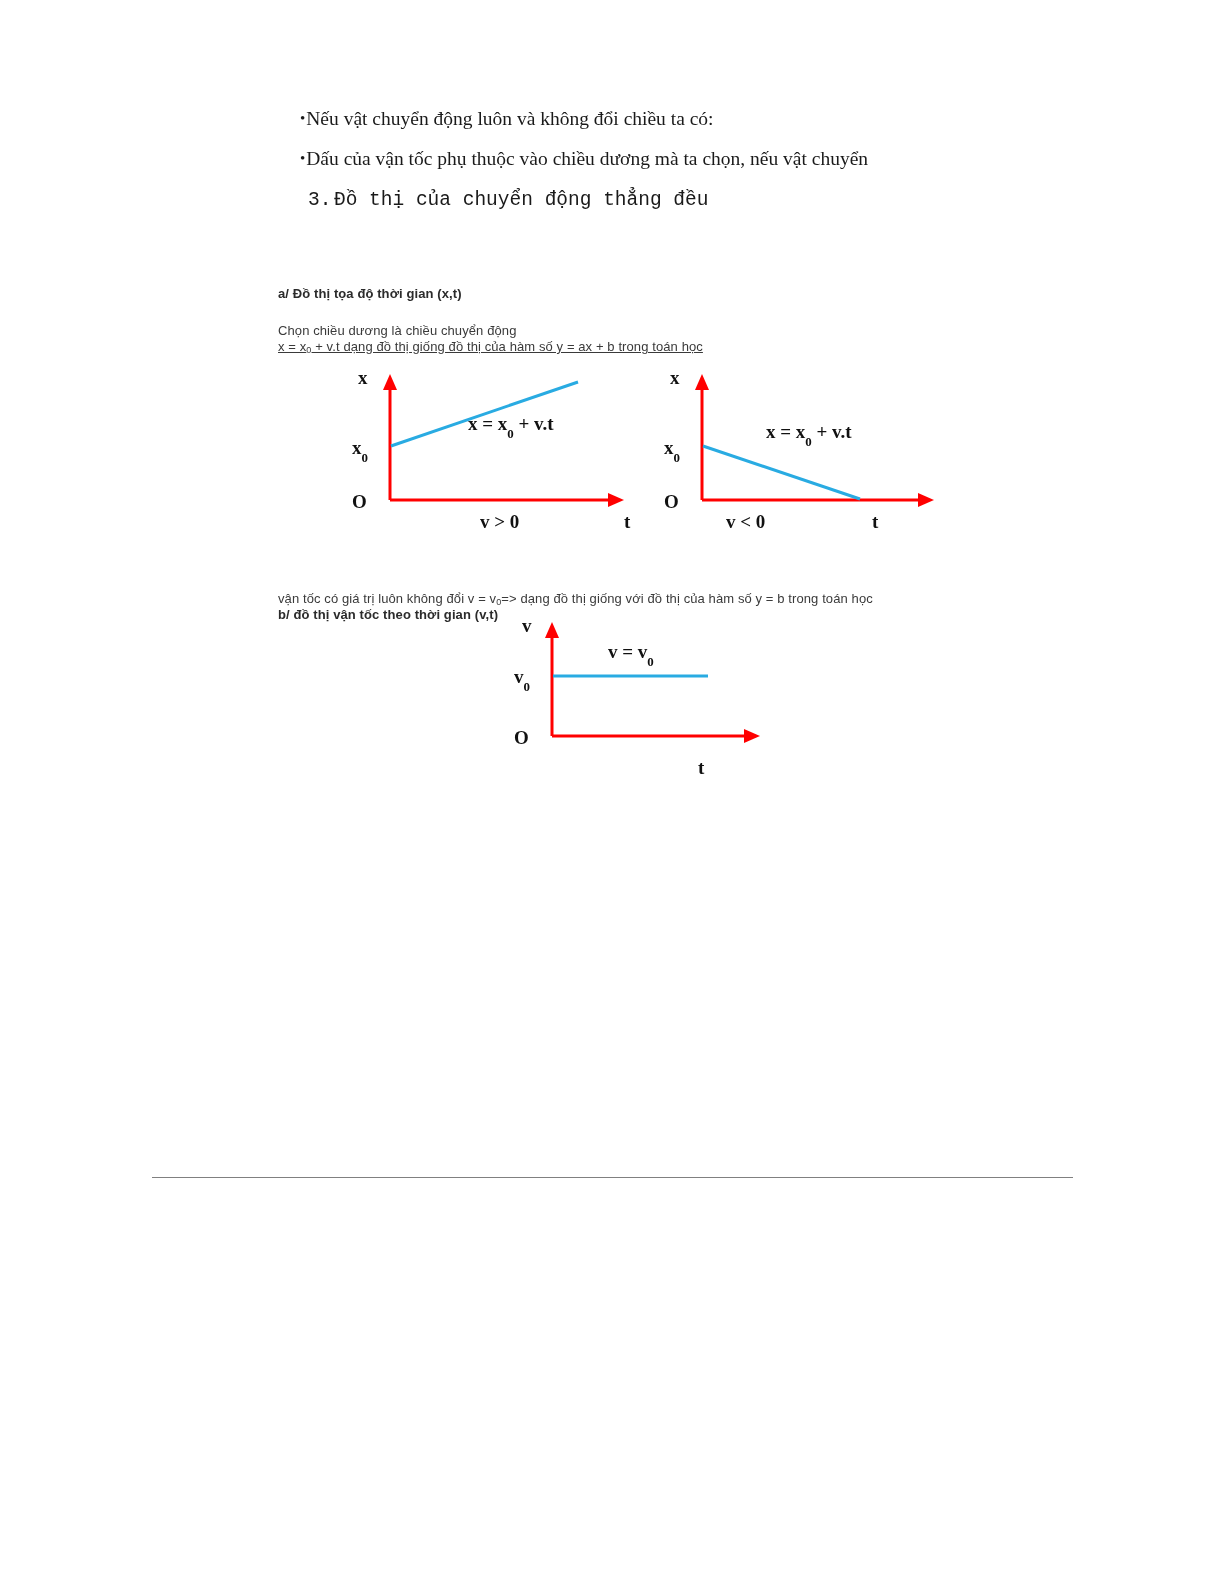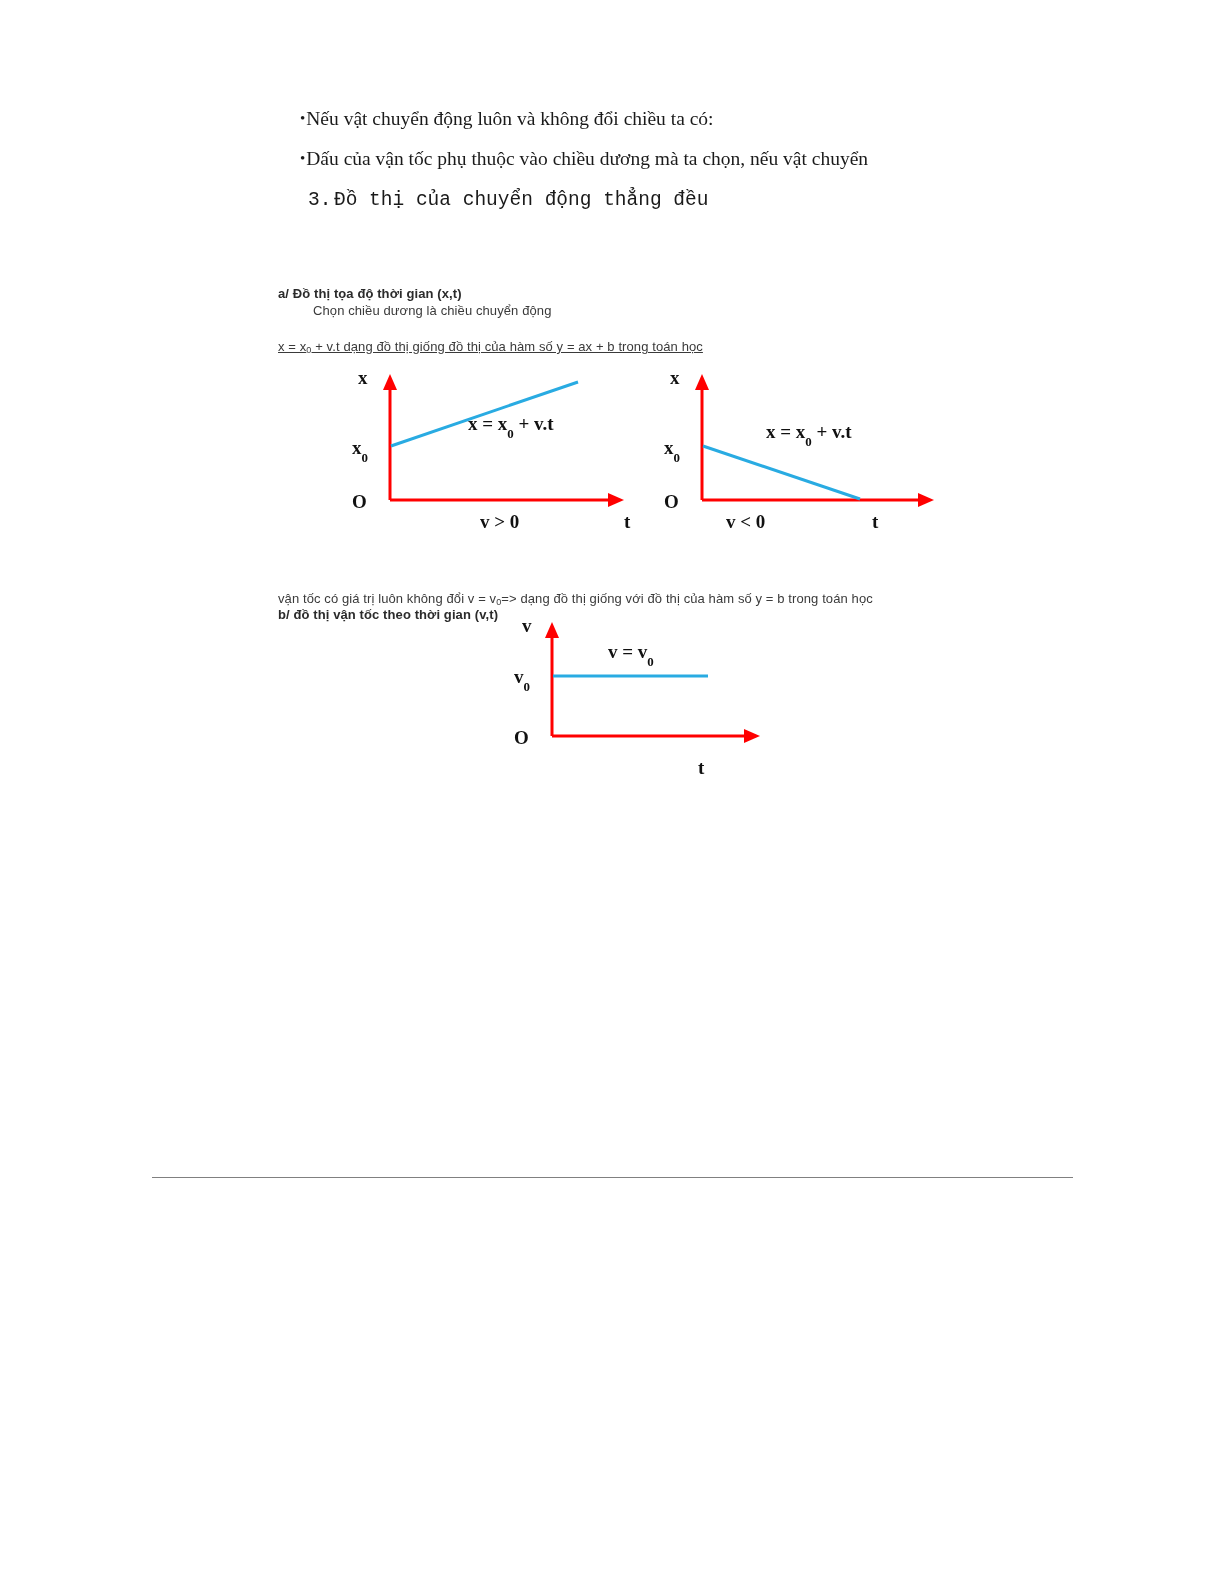--- a/index.html
+++ b/index.html
@@ -137,21 +137,21 @@
 
     <div class="bullet-line bullet-para"><span class="dot">•</span><span>Dấu của vận tốc phụ thuộc vào chiều dương mà ta chọn, nếu vật chuyển</span></div>
 
     <div class="numbered"><span class="num">3.</span><span>Đồ thị của chuyển động thẳng đều</span></div>
   </div>
 
   <div class="figure">
 
     <div class="fig-text bold" style="left:0px; top:0px;">a/ Đồ thị tọa độ thời gian (x,t)</div>
 
-    <div class="fig-text" style="left:0px; top:17px;margin-left:35px;">Chọn chiều dương là chiều chuyển động</div>
+    <div class="fig-text" style="left:0px; top:37px;">Chọn chiều dương là chiều chuyển động</div>
 
     <div class="fig-text" style="left:0px; top:53px;text-decoration:underline;"><span>x = x</span><sub>0</sub><span> + v.t dạng đồ thị giống đồ thị của hàm số y = ax + b trong toán học</span></div>
 
     <div class="chart" style="left:62px; top:82px;">
       <svg width="300" height="165" viewBox="0 0 300 165">
 
         <line x1="50" y1="132" x2="50" y2="18" stroke="#FF0000" stroke-width="3"></line>
         <polygon points="50,6 43,22 57,22" fill="#FF0000"></polygon>
 
         <line x1="50" y1="132" x2="272" y2="132" stroke="#FF0000" stroke-width="3"></line>

